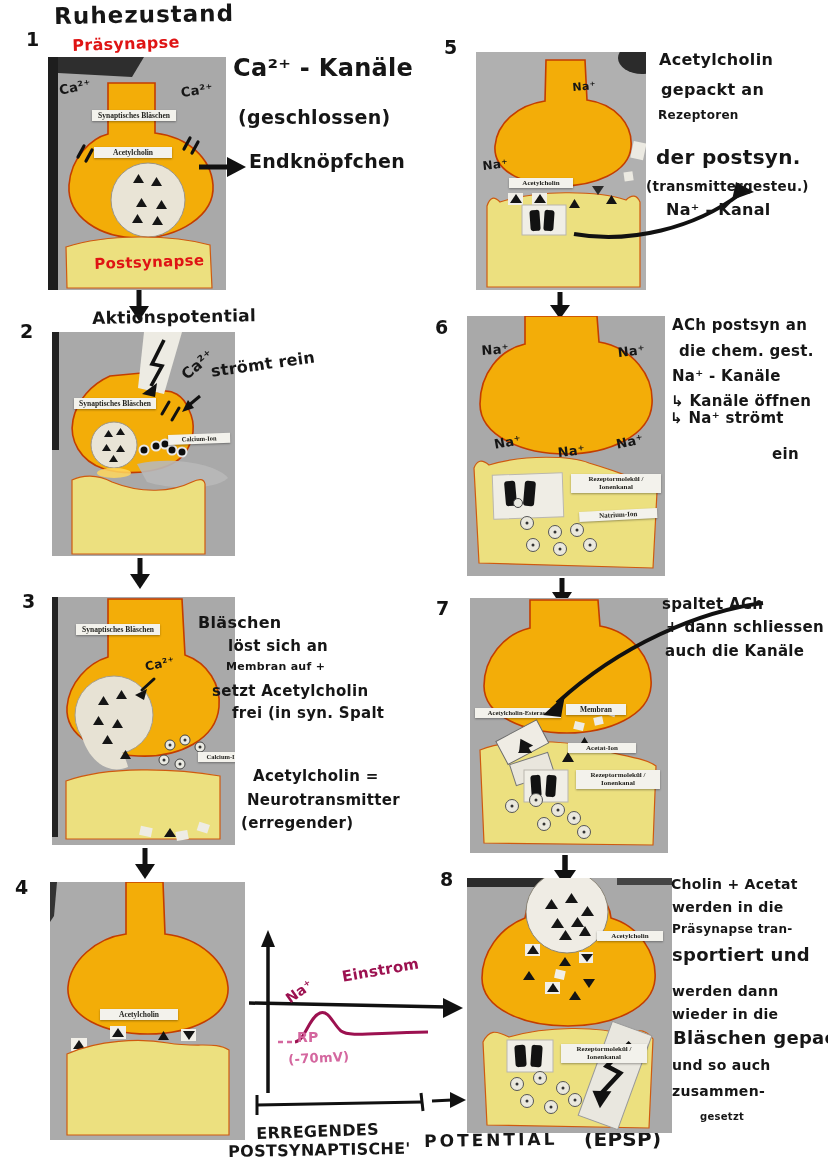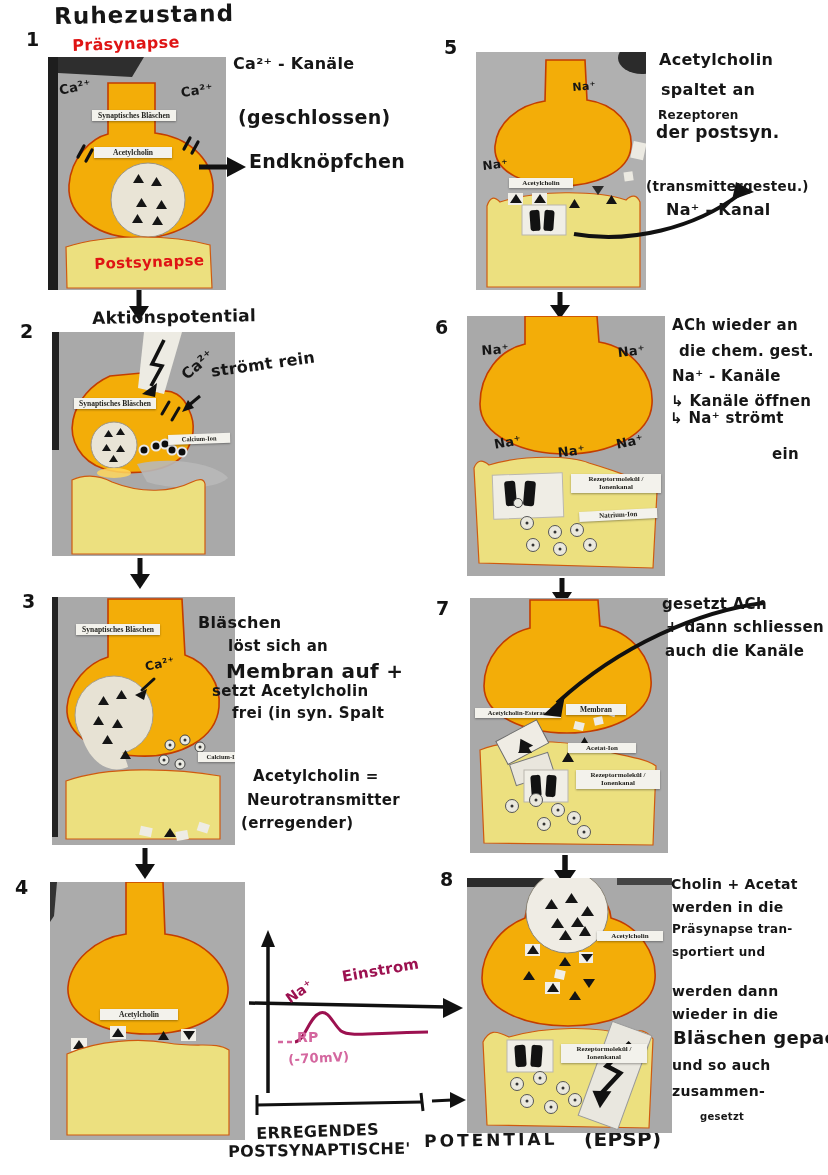--- a/index.html
+++ b/index.html
@@ -52,21 +52,21 @@
       </g>
       <path d="M18,190 C58,177 122,177 162,188 L164,231 L19,231 Z" fill="#ece07f" stroke="#cf5a10" stroke-width="1.2"></path>
     </svg>
     <div class="plabel" style="left:44px;top:53px;width:80px">Synaptisches Bläschen</div>
     <div class="plabel nowrap" style="left:46px;top:90px;width:74px">Acetylcholin</div>
     <div class="hand" style="left:10px;top:27px;font-size:13px;transform:rotate(-12deg)">Ca²⁺</div>
     <div class="hand" style="left:132px;top:29px;font-size:13px;transform:rotate(-8deg)">Ca²⁺</div>
     <div class="hand red" style="left:46px;top:200px;font-size:15px;transform:rotate(-2deg)">Postsynapse</div>
   </div>
 
-  <div class="hand" style="left:233px;top:56px;font-size:16px">Ca²⁺ - Kanäle</div>
+  <div class="hand" style="left:233px;top:56px;font-size:24px">Ca²⁺ - Kanäle</div>
   <div class="hand" style="left:238px;top:108px;font-size:19px">(geschlossen)</div>
   <svg class="ov" style="left:199px;top:154px" width="48" height="26">
     <line x1="0" y1="13" x2="30" y2="13" stroke="#111" stroke-width="5"></line>
     <polygon points="28,3 28,23 47,13" fill="#111"></polygon>
   </svg>
   <div class="hand" style="left:249px;top:152px;font-size:19px">Endknöpfchen</div>
 
   <svg class="ov" style="left:127px;top:290px" width="24" height="32">
     <line x1="12" y1="0" x2="12" y2="18" stroke="#111" stroke-width="5"></line>
       <polygon points="2,16 22,16 12,31" fill="#111"></polygon>
@@ -168,21 +168,21 @@
         <polygon points="112,240 124,240 118,231" fill="#141414"></polygon>
       </g>
     </svg>
     <div class="plabel" style="left:24px;top:27px;width:80px">Synaptisches Bläschen</div>
     <div class="hand" style="left:92px;top:64px;font-size:12px;transform:rotate(-12deg)">Ca²⁺</div>
     <div class="plabel nowrap" style="left:146px;top:155px;width:48px;font-size:6.5px">Calcium-Ion</div>
   </div>
 
   <div class="hand" style="left:198px;top:615px;font-size:16px">Bläschen</div>
   <div class="hand" style="left:228px;top:639px;font-size:15px">löst sich an</div>
-  <div class="hand" style="left:226px;top:661px;font-size:20px">Membran auf +</div>
+  <div class="hand" style="left:226px;top:661px;font-size:11px">Membran auf +</div>
   <div class="hand" style="left:212px;top:684px;font-size:15px">setzt Acetylcholin</div>
   <div class="hand" style="left:232px;top:706px;font-size:15px">frei (in syn. Spalt</div>
   <div class="hand" style="left:253px;top:769px;font-size:15px">Acetylcholin =</div>
   <div class="hand" style="left:247px;top:793px;font-size:15px">Neurotransmitter</div>
   <div class="hand" style="left:241px;top:816px;font-size:15px">(erregender)</div>
 
   <svg class="ov" style="left:133px;top:848px" width="24" height="32">
     <line x1="12" y1="0" x2="12" y2="18" stroke="#111" stroke-width="5"></line>
       <polygon points="2,16 22,16 12,31" fill="#111"></polygon>
   </svg>
@@ -265,23 +265,23 @@
     <div class="hand" style="left:96px;top:30px;font-size:11px;transform:rotate(-5deg)">Na⁺</div>
     <div class="hand" style="left:6px;top:108px;font-size:12px;transform:rotate(-6deg)">Na⁺</div>
   </div>
 
   <svg class="ov" style="left:560px;top:182px" width="200" height="64">
     <path d="M14,52 C70,62 135,46 180,12" fill="none" stroke="#111" stroke-width="4"></path>
     <polygon points="172,18 176,0 194,10" fill="#111"></polygon>
   </svg>
 
   <div class="hand" style="left:659px;top:52px;font-size:16px">Acetylcholin</div>
-  <div class="hand" style="left:661px;top:82px;font-size:16px">spaltet an</div>
+  <div class="hand" style="left:661px;top:82px;font-size:16px">gepackt an</div>
   <div class="hand" style="left:658px;top:109px;font-size:12px">Rezeptoren</div>
-  <div class="hand" style="left:656px;top:124px;font-size:17px">der postsyn.</div>
+  <div class="hand" style="left:656px;top:147px;font-size:20px">der postsyn.</div>
   <div class="hand" style="left:646px;top:180px;font-size:13.5px">(transmittergesteu.)</div>
   <div class="hand" style="left:666px;top:202px;font-size:16px">Na⁺ - Kanal</div>
 
   <svg class="ov" style="left:548px;top:292px" width="24" height="28">
     <line x1="12" y1="0" x2="12" y2="15" stroke="#111" stroke-width="5"></line>
       <polygon points="2,13 22,13 12,27" fill="#111"></polygon>
   </svg>
 
   <div class="num" style="left:435px;top:316px">6</div>
 
@@ -313,21 +313,21 @@
     </svg>
     <div class="plabel" style="left:104px;top:158px;width:86px;font-size:7px">Rezeptormolekül / Ionenkanal</div>
     <div class="plabel nowrap" style="left:112px;top:196px;width:74px;font-size:7px;transform:rotate(-3deg)">Natrium-Ion</div>
     <div class="hand" style="left:14px;top:28px;font-size:13px;transform:rotate(-4deg)">Na⁺</div>
     <div class="hand" style="left:150px;top:30px;font-size:13px;transform:rotate(-6deg)">Na⁺</div>
     <div class="hand" style="left:26px;top:122px;font-size:13px;transform:rotate(-10deg)">Na⁺</div>
     <div class="hand" style="left:90px;top:130px;font-size:13px;transform:rotate(-6deg)">Na⁺</div>
     <div class="hand" style="left:148px;top:122px;font-size:13px;transform:rotate(-12deg)">Na⁺</div>
   </div>
 
-  <div class="hand" style="left:672px;top:318px;font-size:15px">ACh wieder an</div>
+  <div class="hand" style="left:672px;top:318px;font-size:15px">ACh postsyn an</div>
   <div class="hand" style="left:679px;top:344px;font-size:15px">die chem. gest.</div>
   <div class="hand" style="left:672px;top:369px;font-size:15px">Na⁺ - Kanäle</div>
   <div class="hand" style="left:671px;top:394px;font-size:15px">↳ Kanäle öffnen</div>
   <div class="hand" style="left:670px;top:411px;font-size:15px">↳ Na⁺ strömt</div>
   <div class="hand" style="left:772px;top:447px;font-size:15px">ein</div>
 
   <svg class="ov" style="left:550px;top:578px" width="24" height="30">
     <line x1="12" y1="0" x2="12" y2="16" stroke="#111" stroke-width="5"></line>
       <polygon points="2,14 22,14 12,29" fill="#111"></polygon>
   </svg>
@@ -378,21 +378,21 @@
     <div class="plabel nowrap" style="left:96px;top:106px;width:56px">Membran</div>
     <div class="plabel nowrap" style="left:98px;top:145px;width:64px;font-size:7px">Acetat-Ion</div>
     <div class="plabel" style="left:106px;top:172px;width:80px;font-size:7px">Rezeptormolekül / Ionenkanal</div>
   </div>
 
   <svg class="ov" style="left:535px;top:593px" width="235" height="130">
     <path d="M228,10 C165,18 85,52 22,110" fill="none" stroke="#111" stroke-width="4"></path>
     <polygon points="30,102 8,122 26,124" fill="#111"></polygon>
   </svg>
 
-  <div class="hand" style="left:662px;top:597px;font-size:15px">gesetzt ACh</div>
+  <div class="hand" style="left:662px;top:597px;font-size:15px">spaltet ACh</div>
   <div class="hand" style="left:666px;top:620px;font-size:15px">+ dann schliessen</div>
   <div class="hand" style="left:665px;top:644px;font-size:15px">auch die Kanäle</div>
 
   <svg class="ov" style="left:552px;top:855px" width="26" height="32">
     <line x1="13" y1="0" x2="13" y2="17" stroke="#111" stroke-width="5.5"></line>
       <polygon points="2,15 24,15 13,31" fill="#111"></polygon>
   </svg>
 
   <div class="num" style="left:440px;top:868px">8</div>
 
@@ -451,21 +451,21 @@
         <polygon points="133,220 151,214 146,234" fill="#111"></polygon>
       </g>
     </svg>
     <div class="plabel nowrap" style="left:130px;top:53px;width:62px;font-size:7px">Acetylcholin</div>
     <div class="plabel" style="left:94px;top:166px;width:82px;font-size:7px">Rezeptormolekül / Ionenkanal</div>
   </div>
 
   <div class="hand" style="left:671px;top:877px;font-size:14px">Cholin + Acetat</div>
   <div class="hand" style="left:672px;top:900px;font-size:14px">werden in die</div>
   <div class="hand" style="left:672px;top:923px;font-size:12px">Präsynapse tran-</div>
-  <div class="hand" style="left:672px;top:946px;font-size:12px">sportiert und</div>
+  <div class="hand" style="left:672px;top:946px;font-size:18px">sportiert und</div>
   <div class="hand" style="left:672px;top:984px;font-size:14px">werden dann</div>
   <div class="hand" style="left:672px;top:1007px;font-size:14px">wieder in die</div>
   <div class="hand" style="left:673px;top:1029px;font-size:18px">Bläschen gepackt</div>
   <div class="hand" style="left:672px;top:1058px;font-size:14px">und so auch</div>
   <div class="hand" style="left:672px;top:1084px;font-size:14px">zusammen-</div>
   <div class="hand" style="left:700px;top:1112px;font-size:10px">gesetzt</div>
 
 </div>
 
 </body></html>

